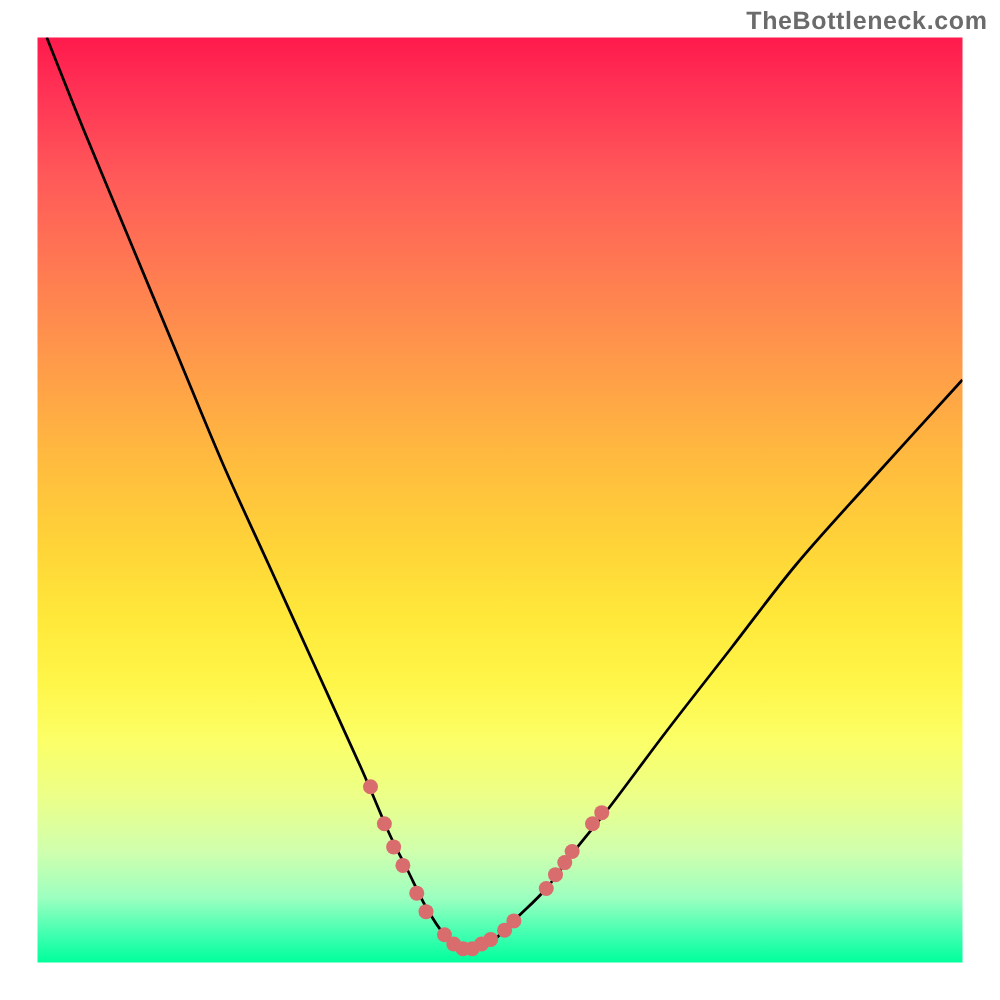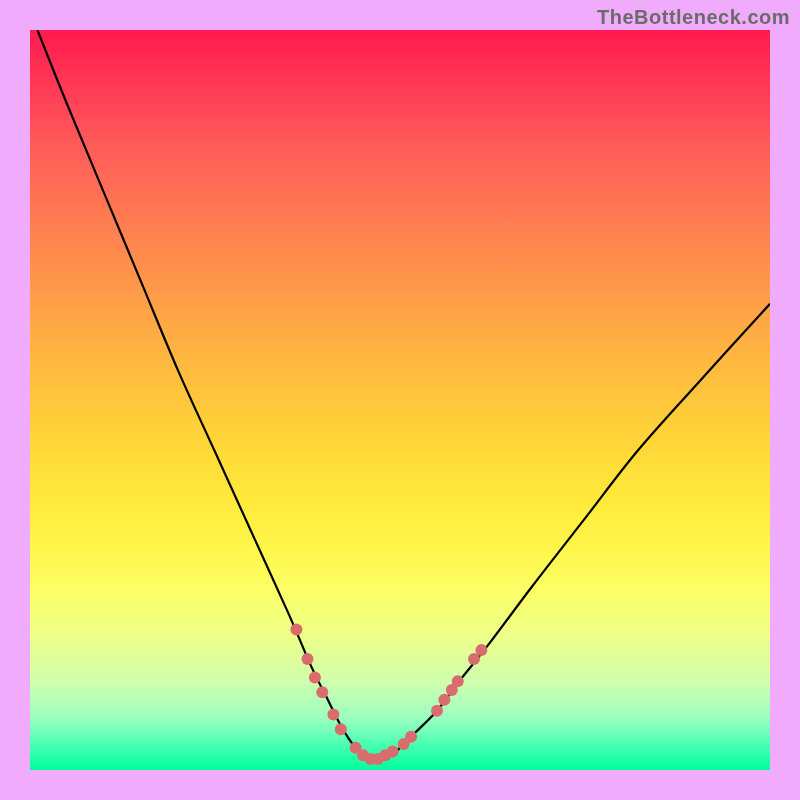--- a/index.html
+++ b/index.html
@@ -1,21 +1,21 @@
 <!DOCTYPE html>
 <html><head>
 <meta charset="utf-8">
 <style>
   * { margin: 0; padding: 0; box-sizing: border-box; }
   html, body { width: 800px; height: 800px; overflow: hidden; background: #000; }
   .frame {
     position: relative;
     width: 800px;
     height: 800px;
-    background: #f0abfc;
+    background: #ffffff;
   }
   .watermark {
     position: absolute;
     top: 6px;
     right: 10px;
     font-family: Arial, Helvetica, sans-serif;
     font-size: 20px;
     font-weight: bold;
     color: #6b6b6b;
     letter-spacing: 0.5px;

